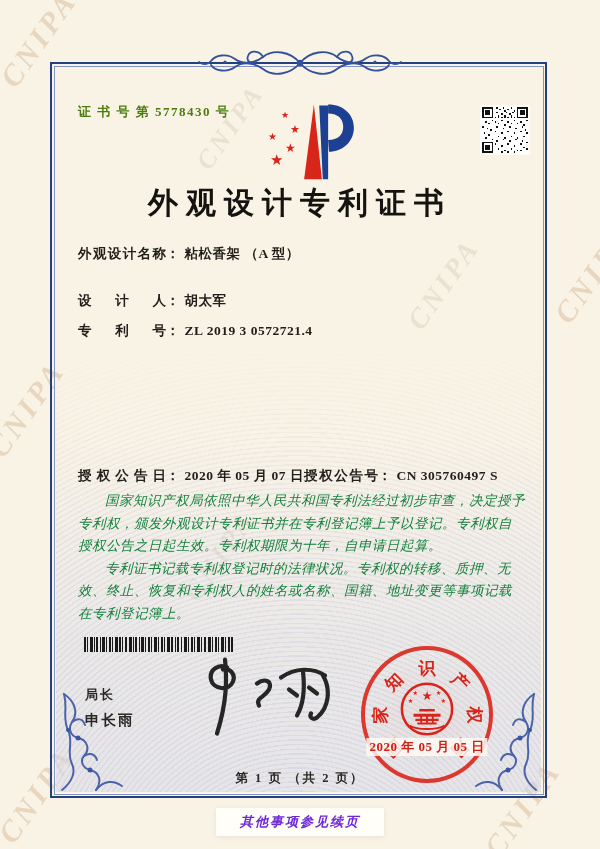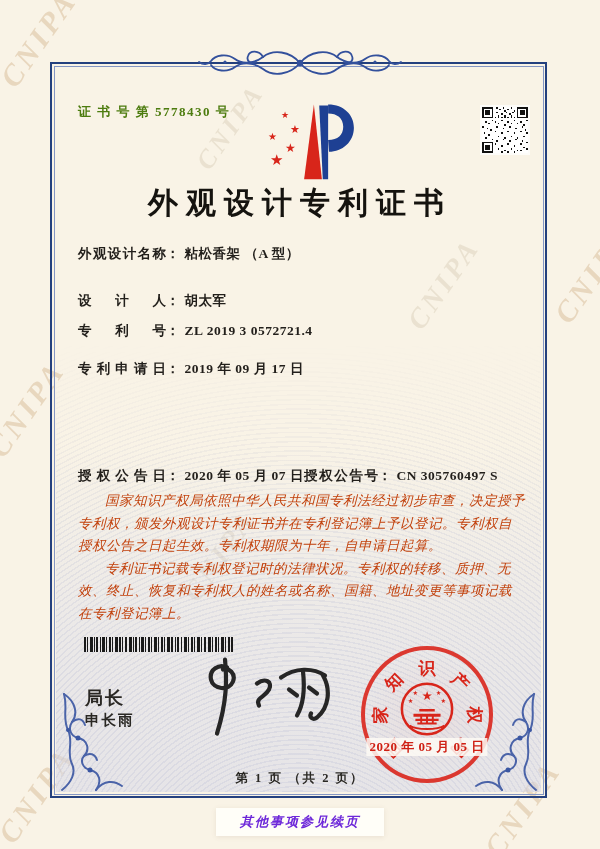--- a/index.html
+++ b/index.html
@@ -56,27 +56,27 @@
   .r6{top:435px;} .r7{top:467px;}
   .lbl { display:inline-block; width:88px; text-align:justify; text-align-last:justify;
          vertical-align:top; }
   .val { margin-left:5px; letter-spacing:0.5px; }
   .r6 .val { font-size:12px; letter-spacing:0; }
   .col2 { position:absolute; left:226px; top:0; white-space:nowrap; }
   .col2 .lbl { width:74px; }
 
   
   .body-text { position:absolute; left:78px; top:490px; width:447px; font-size:13.5px;
-               line-height:22.5px; font-style:italic; color:#c2410c; letter-spacing:0.5px; }
+               line-height:22.5px; font-style:italic; color:#15803d; letter-spacing:0.5px; }
   .body-text p { text-indent:2em; margin:0; }
 
   
   .barcode { position:absolute; left:84px; top:637px; width:150px; height:15px; }
   .officer-title { position:absolute; left:85px; top:686px; font-family:"Liberation Sans", sans-serif;
-                   font-size:18px; font-weight:bold; color:#2a2824; letter-spacing:2px; }
+                   font-size:13px; font-weight:bold; color:#2a2824; letter-spacing:2px; }
   .officer-name  { position:absolute; left:85px; top:711px; font-family:"Liberation Sans", sans-serif;
                    font-size:14.5px; font-weight:bold; color:#2a2824; letter-spacing:2px; }
   .signature { position:absolute; left:185px; top:652px; width:160px; height:88px; }
 
   .seal { position:absolute; left:361px; top:646px; width:132px; height:137px;
           border:4px solid rgba(217,32,22,0.88); border-radius:50%;
           background:radial-gradient(circle, rgba(230,60,50,0.05) 0%, rgba(230,60,50,0) 70%); }
   .seal-char { position:absolute; left:50%; top:50%; font-size:17px; font-weight:bold;
                color:#d8251a; line-height:1; }
   .sc0{transform:translate(-50%,-50%) rotate(-135deg) translateY(-47px);}
@@ -183,23 +183,20 @@
   <div class="title">外观设计专利证书</div>
 
   <div class="row r1">
     <span class="lbl">外观设计名称</span><span>：</span><span class="val">粘松香架 （A 型）</span>
   </div>
   <div class="row r2">
     <span class="lbl">设计人</span><span>：</span><span class="val">胡太军</span>
   </div>
   <div class="row r3">
     <span class="lbl">专利号</span><span>：</span><span class="val">ZL 2019 3 0572721.4</span>
-  </div>
-  <div class="row r4">
-    <span class="lbl">专利申请日</span><span>：</span><span class="val">2019 年 09 月 17 日</span>
   </div>
   <div class="row r7">
     <span class="lbl">授权公告日</span><span>：</span><span class="val">2020 年 05 月 07 日</span>
     <span class="col2">
       <span class="lbl">授权公告号</span><span>：</span><span class="val">CN 305760497 S</span>
     </span>
   </div>
 
   <div class="body-text">
     <p>国家知识产权局依照中华人民共和国专利法经过初步审查，决定授予专利权，颁发外观设计专利证书并在专利登记簿上予以登记。专利权自授权公告之日起生效。专利权期限为十年，自申请日起算。</p>

